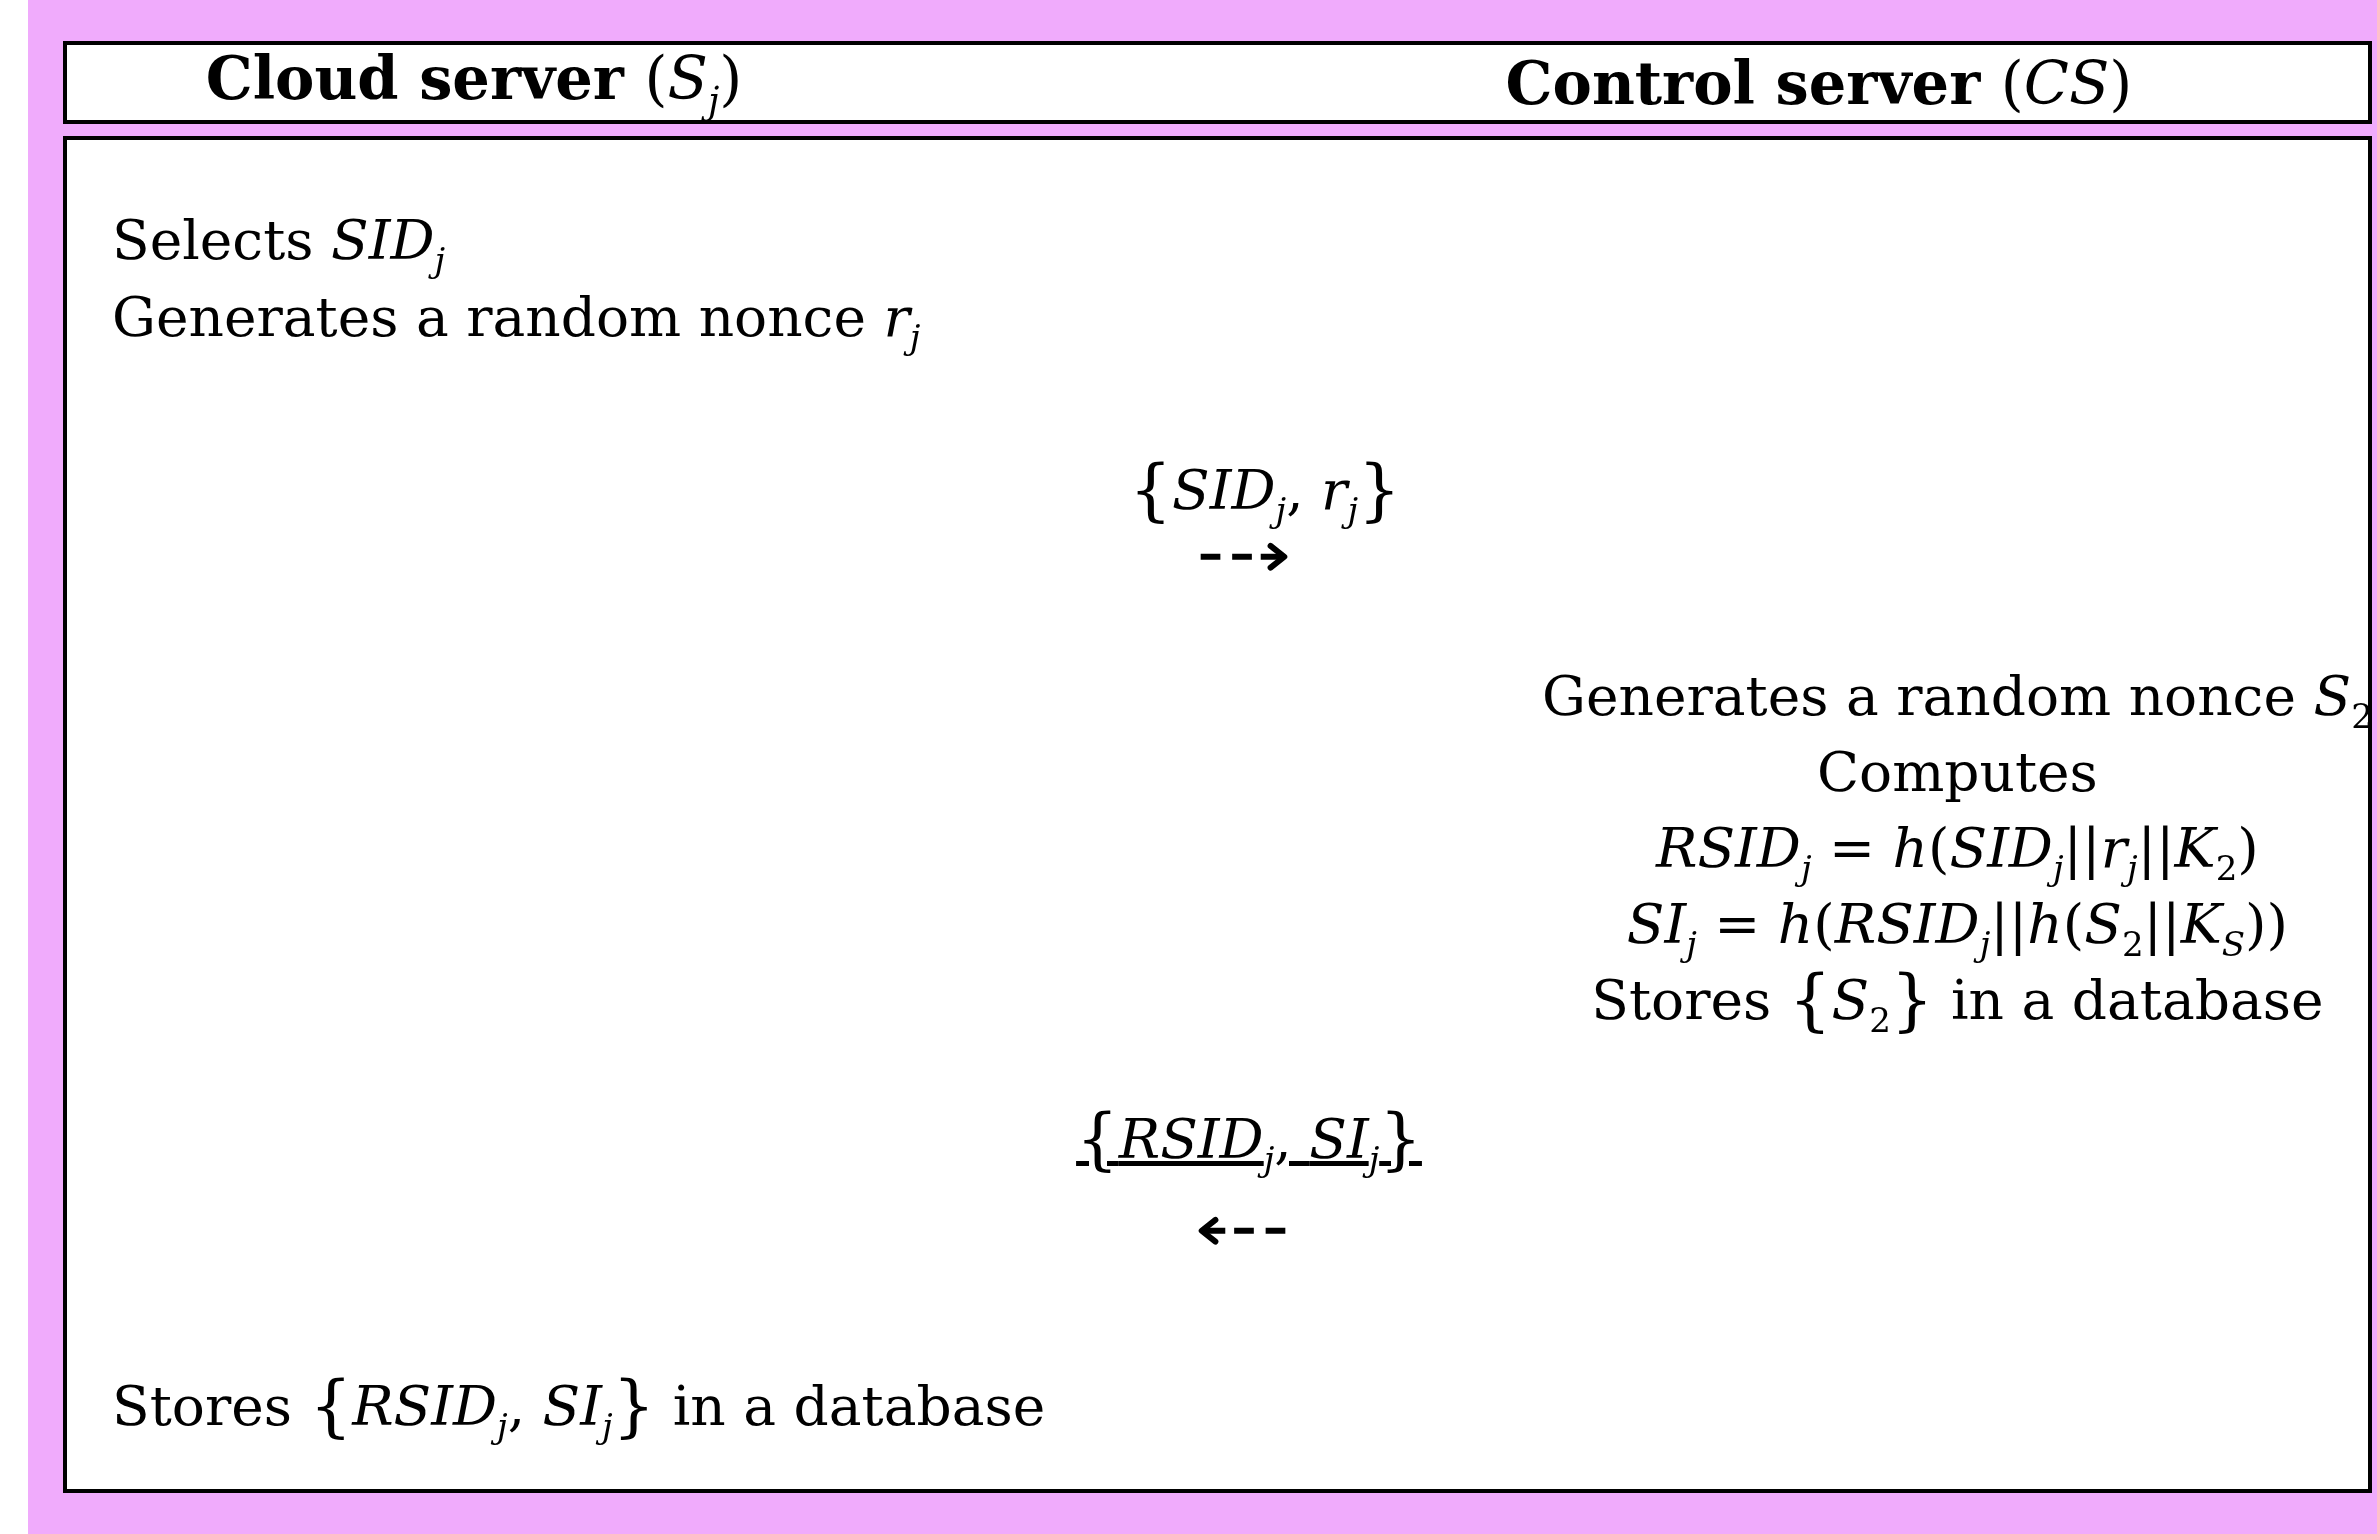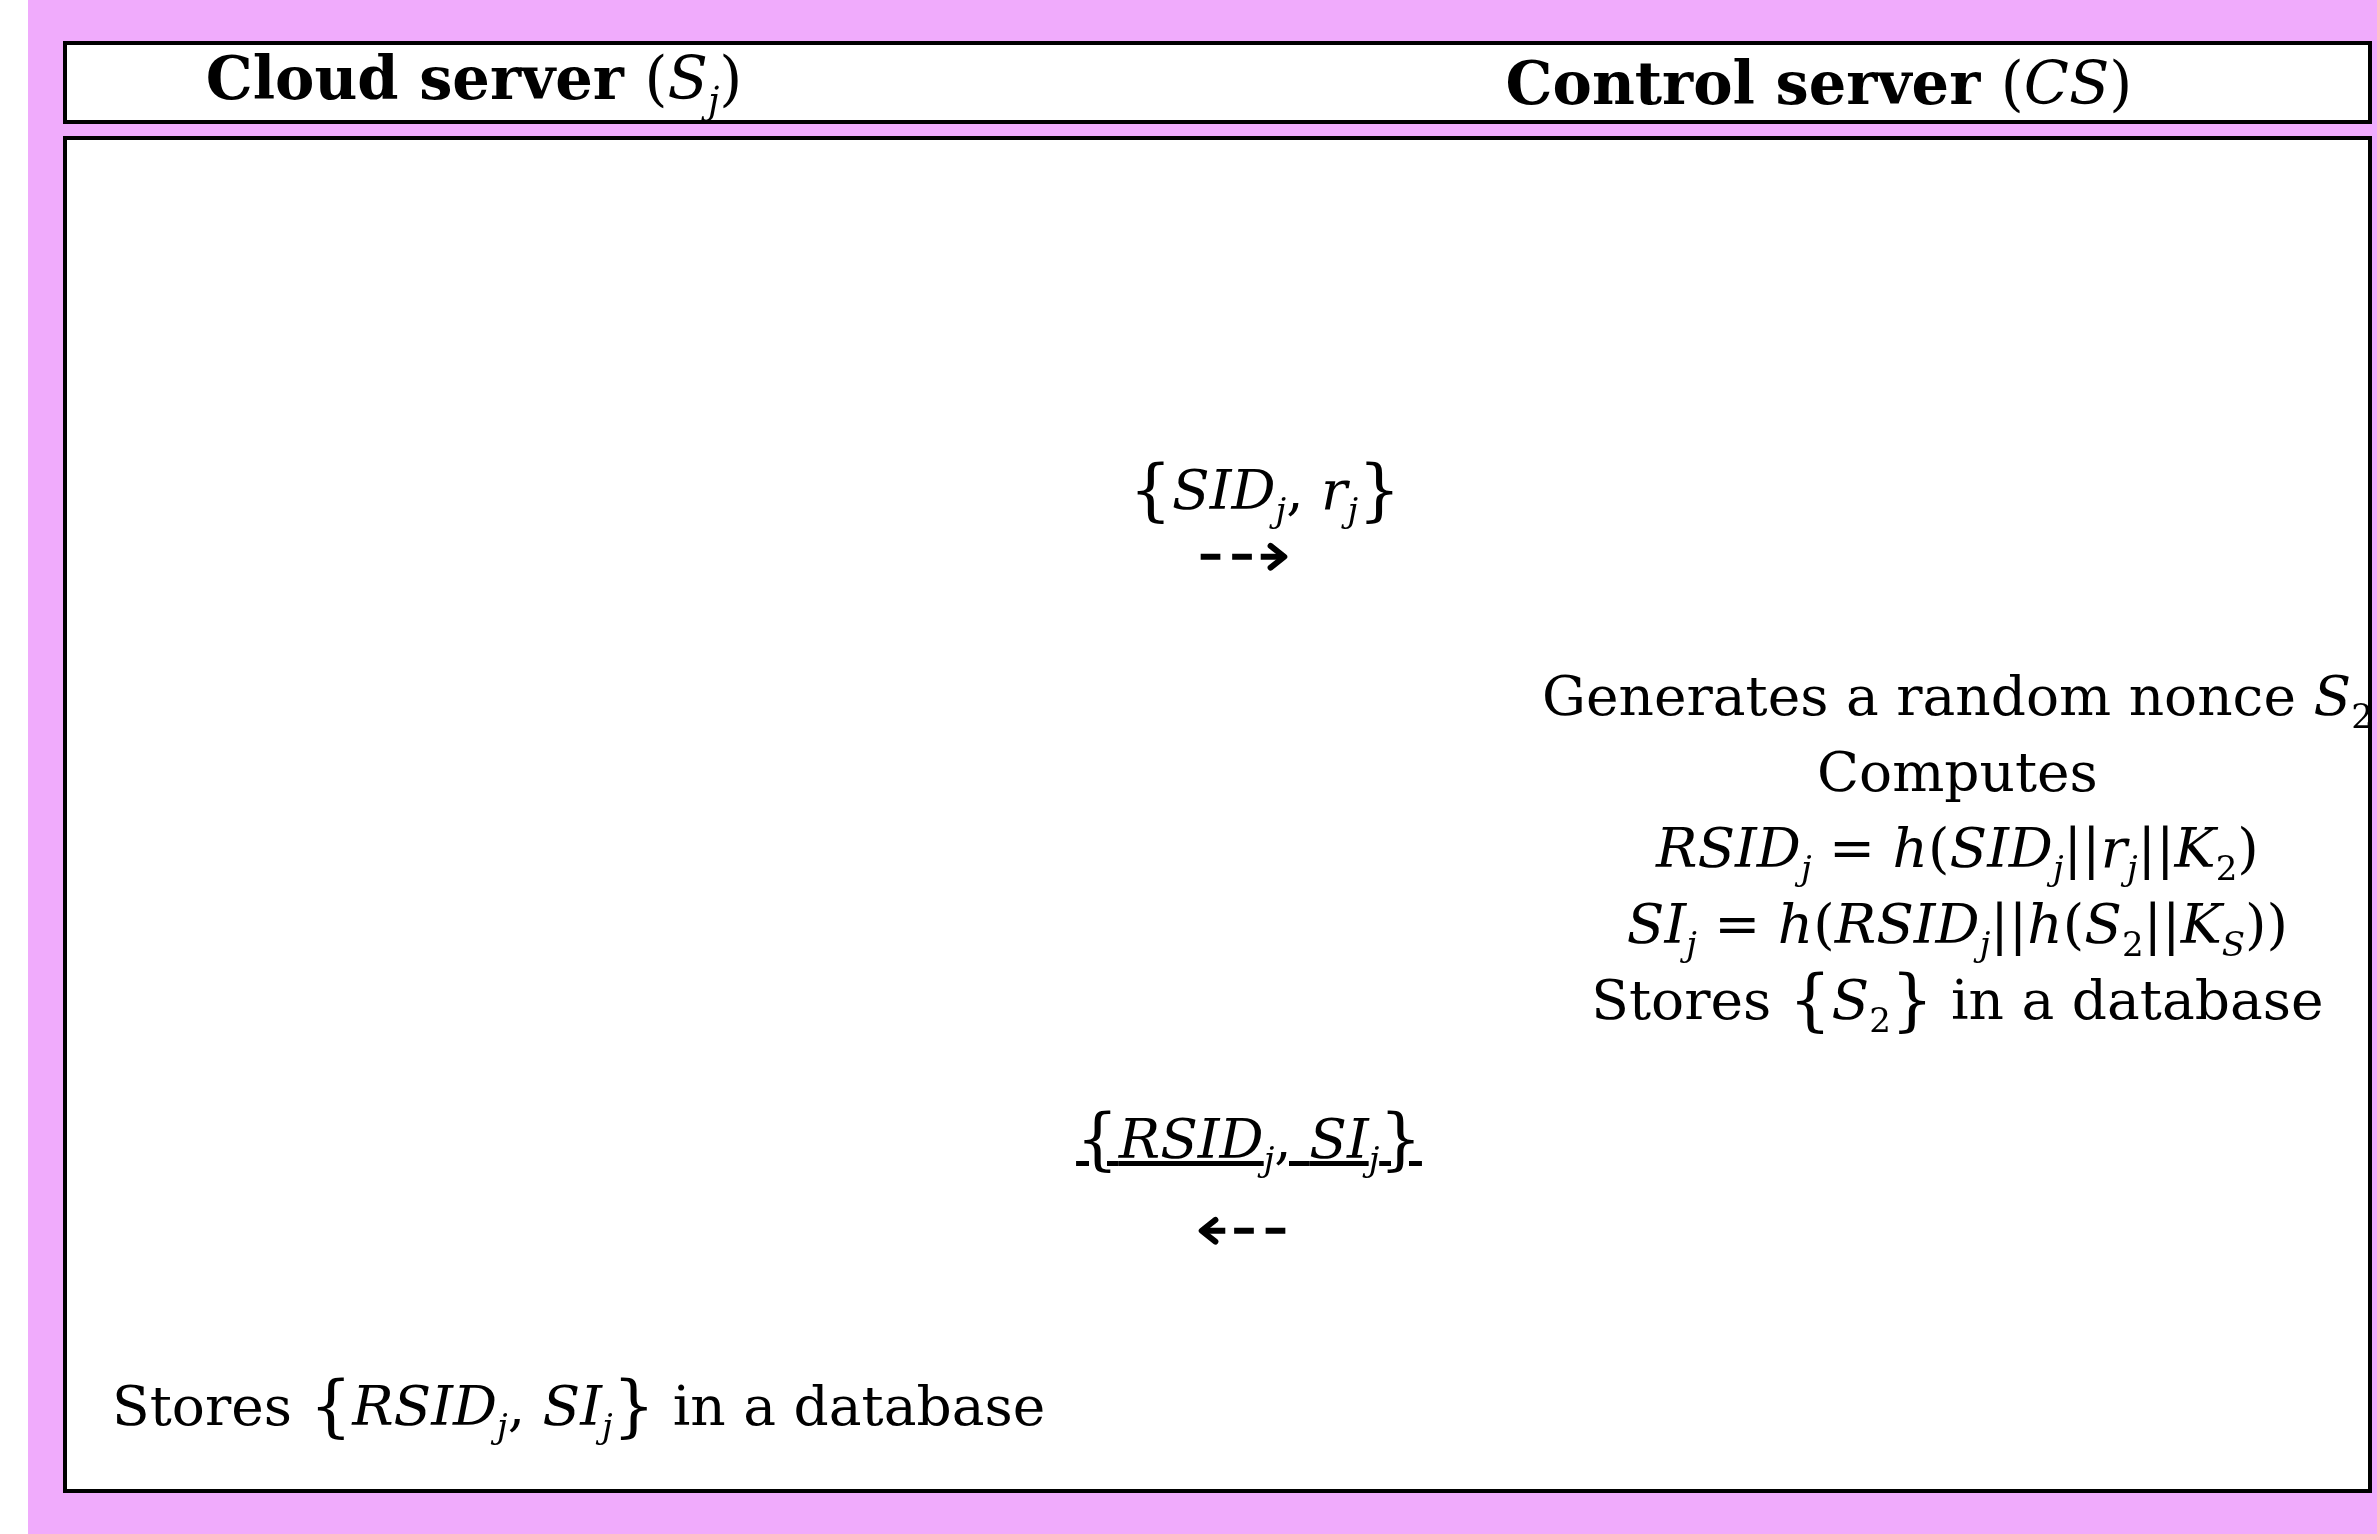--- a/index.html
+++ b/index.html
@@ -87,20 +87,22 @@
 
   <div class="box header-box"></div>
 
   <div class="hcell hcell-left"><span class="b">Cloud server </span><span>(</span><span class="i">S</span><span class="i sub">j</span><span>)</span></div>
 
   <div class="hcell hcell-right"><span class="b">Control server </span><span>(</span><span class="i">CS</span><span>)</span></div>
 
   <div class="box main-box"></div>
 
   <div class="tblock left-block">
+    <div class="line"><span>Selects </span><span class="i">SID</span><span class="i sub">j</span></div>
+    <div class="line"><span>Generates a random nonce </span><span class="i">r</span><span class="i sub">j</span></div>
   </div>
 
   <div class="msg msg-1"><span class="br">{</span><span class="i">SID</span><span class="i sub">j</span><span>, </span><span class="i">r</span><span class="i sub">j</span><span class="br">}</span></div>
 
   <div class="arrow arrow-1">
     <svg width="91" height="31.5" viewBox="0 0 92 32" xmlns="http://www.w3.org/2000/svg">
       <line x1="3" y1="16" x2="23" y2="16" stroke="#000000" stroke-width="6"></line>
       <line x1="35" y1="16" x2="55" y2="16" stroke="#000000" stroke-width="6"></line>
       <line x1="64" y1="16" x2="86" y2="16" stroke="#000000" stroke-width="6"></line>
       <path d="M74 5 L88 16 L74 27" fill="none" stroke="#000000" stroke-width="6" stroke-linecap="round" stroke-linejoin="round"></path>

